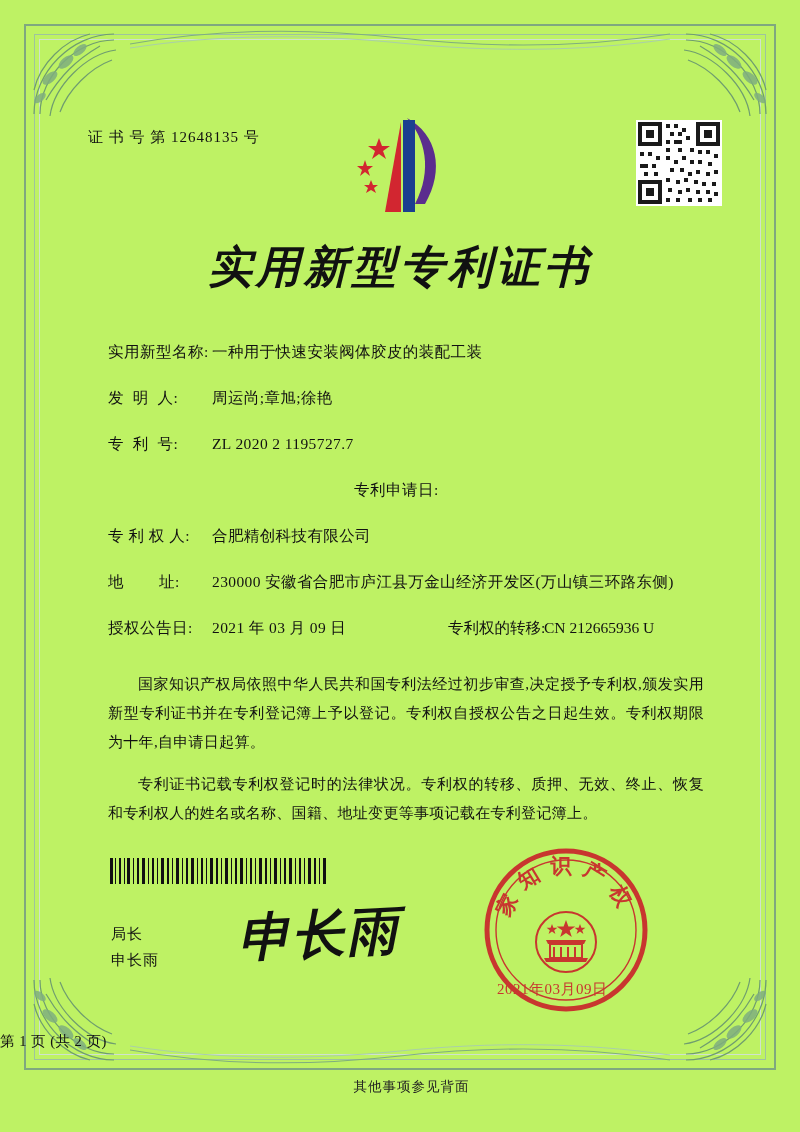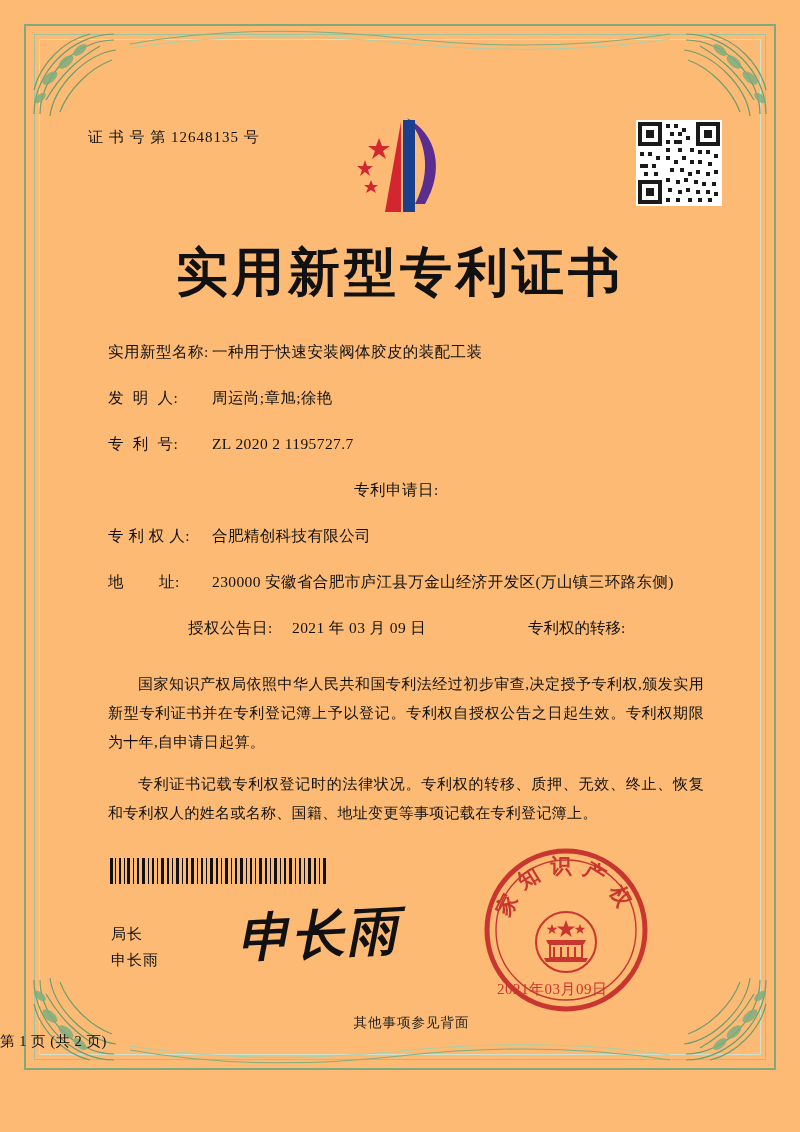--- a/index.html
+++ b/index.html
@@ -12,21 +12,21 @@
     height: 1132px;
     font-family: "Liberation Serif", "DejaVu Serif", serif;
     color: #1a1a1a;
     position: relative;
     overflow: hidden;
   }
 
   .page {
     position: absolute;
     inset: 0;
-    background: #fdba74;
+    background: #bef264;
   }
 
   
   .border-outer {
     position: absolute;
     left: 24px;
     top: 24px;
     right: 24px;
     bottom: 62px;
     border: 2px solid #7fa87f;
@@ -95,25 +95,26 @@
     height: 86px;
   }
 
   
   .title {
     position: absolute;
     left: 0;
     right: 0;
     top: 238px;
     text-align: center;
-    font-size: 52px;
+    font-size: 44px;
     font-weight: bold;
     letter-spacing: 4px;
     color: #111;
     font-family: "DejaVu Serif", "Liberation Serif", serif;
+    font-style: italic;
   }
 
   
   .fields {
     position: absolute;
     left: 108px;
     right: 96px;
     top: 340px;
   }
   .field-row {
@@ -222,21 +223,21 @@
     top: 1032px;
     text-align: left;
     font-size: 14.5px;
     color: #111;
     letter-spacing: 0.5px;
   }
   .footnote {
     position: absolute;
     left: 0;
     right: 0;
-    top: 1014px;
+    top: 1078px;
     text-align: center;
     font-size: 13.5px;
     color: #222;
     letter-spacing: 1px;
     margin-left: 23px;
   }
 </style>
 </head>
 <body>
 
@@ -437,20 +438,21 @@
       <div class="field-value">合肥精创科技有限公司</div>
     </div>
     <div class="field-row">
       <div class="field-label">地        址:</div>
       <div class="field-value">230000 安徽省合肥市庐江县万金山经济开发区(万山镇三环路东侧)</div>
     </div>
     <div class="field-row split">
       <div class="field-label">授权公告日:</div>
       <div class="field-value">2021 年 03 月 09 日</div>
       <div class="field-label2">专利权的转移:</div>
+      <div class="field-value2">CN 212665936 U</div>
     </div>
   </div>
 
   <div class="paras">
     <p>国家知识产权局依照中华人民共和国专利法经过初步审查,决定授予专利权,颁发实用新型专利证书并在专利登记簿上予以登记。专利权自授权公告之日起生效。专利权期限为十年,自申请日起算。</p>
     <p>专利证书记载专利权登记时的法律状况。专利权的转移、质押、无效、终止、恢复和专利权人的姓名或名称、国籍、地址变更等事项记载在专利登记簿上。</p>
   </div>
 
   <div class="barcode">
     <svg viewBox="0 0 218 26" width="218" height="26" shape-rendering="crispEdges">

